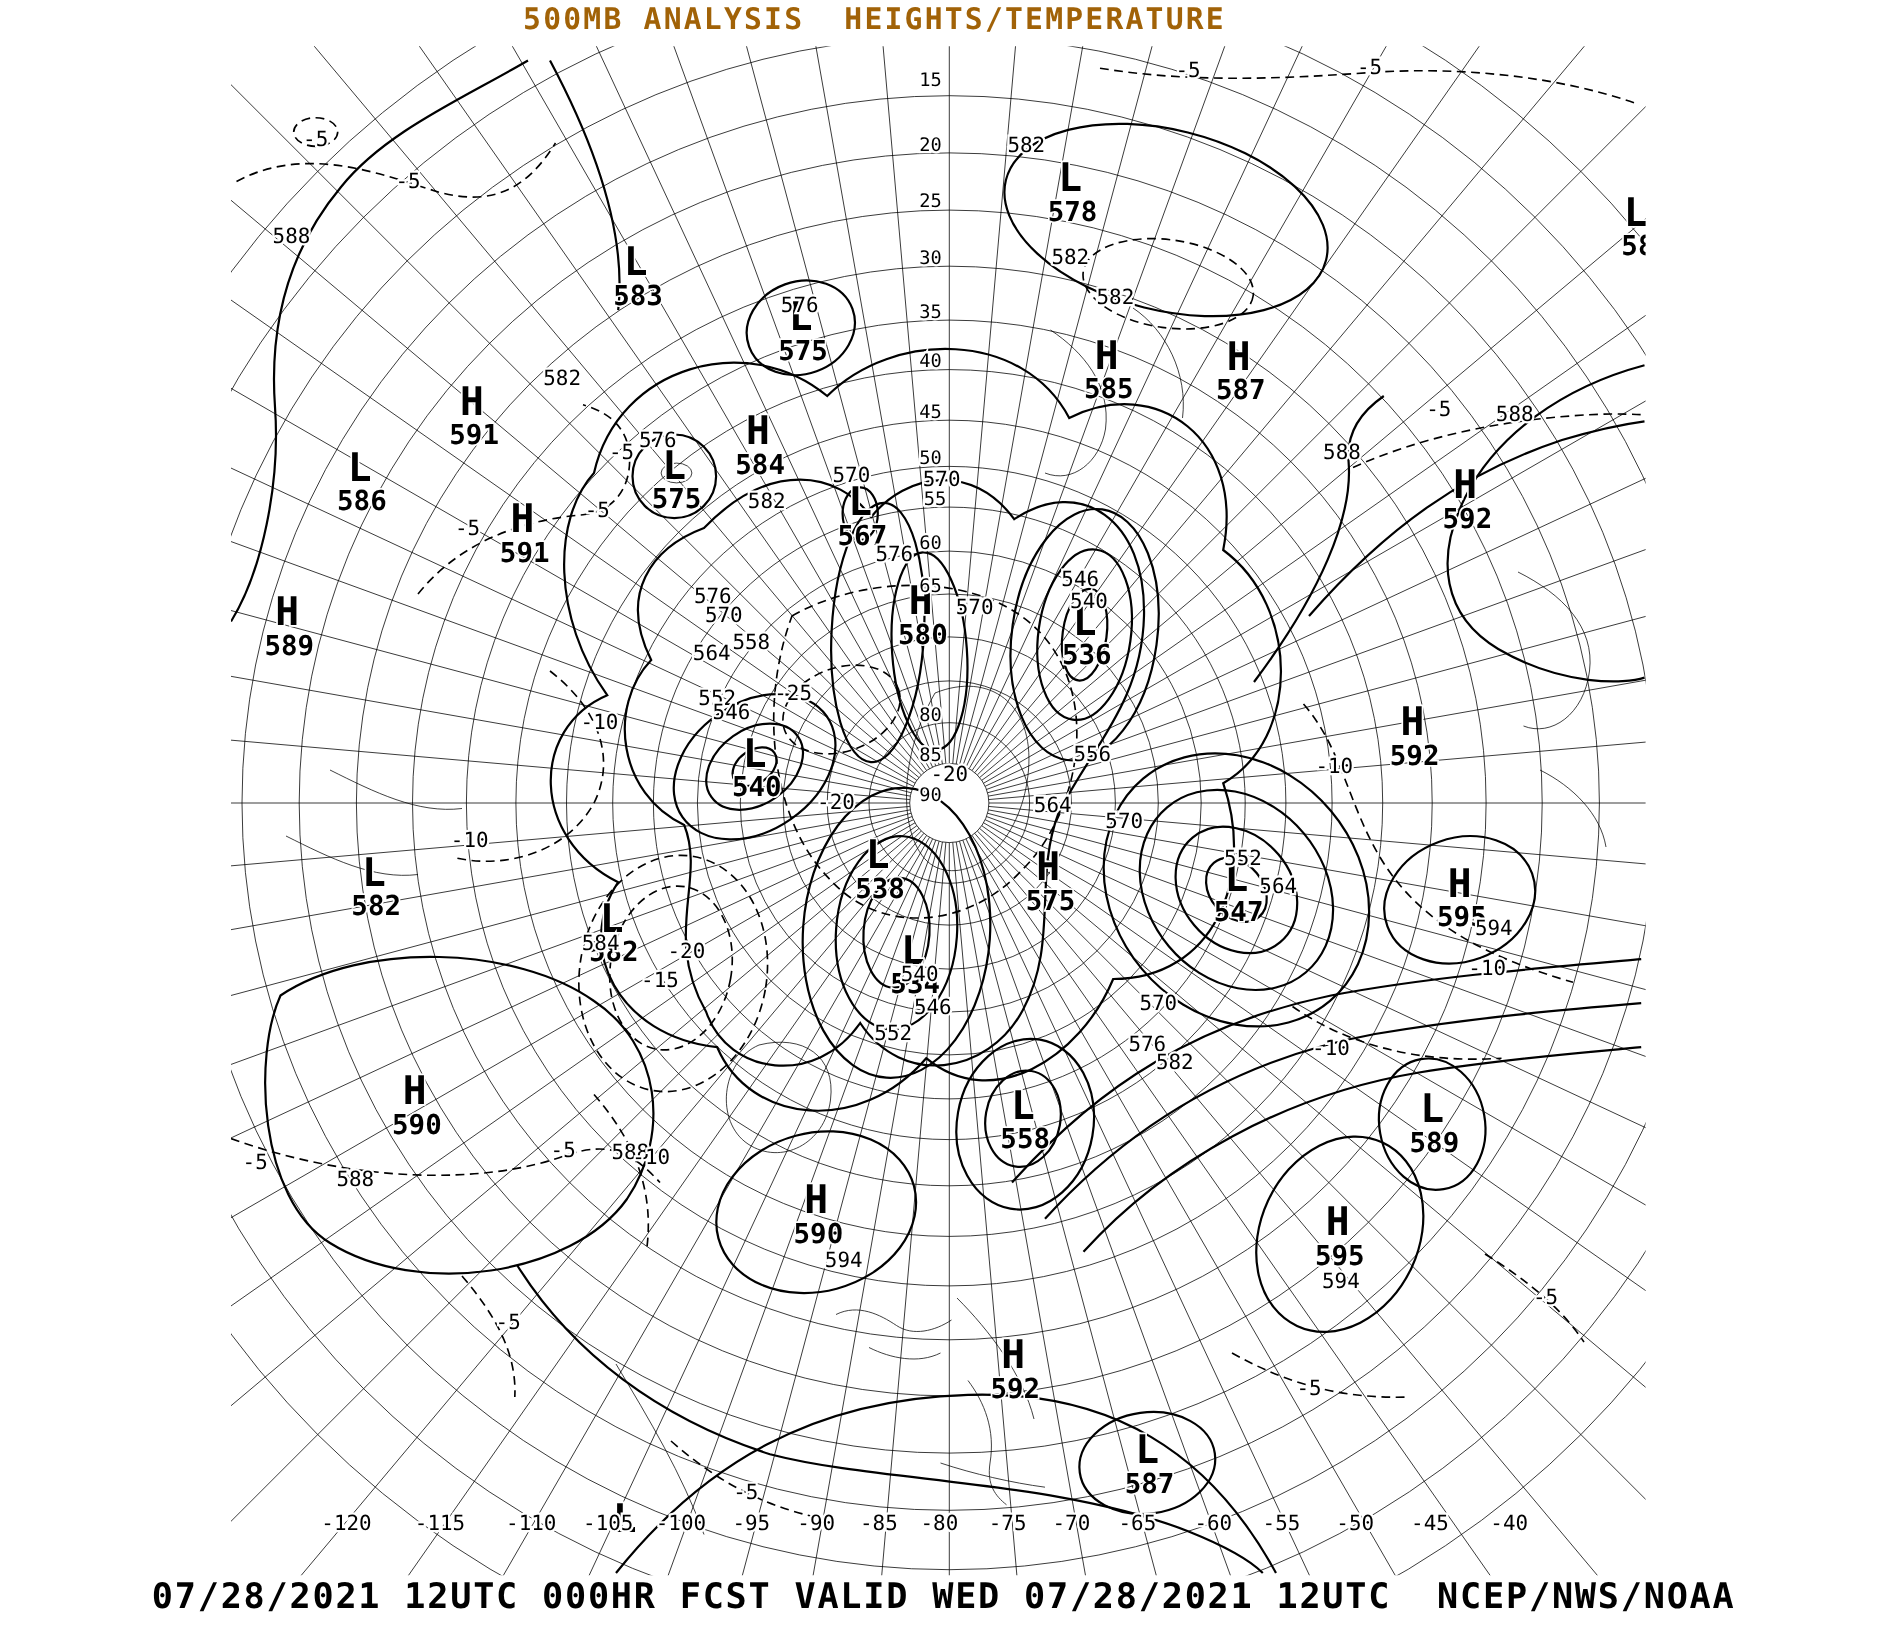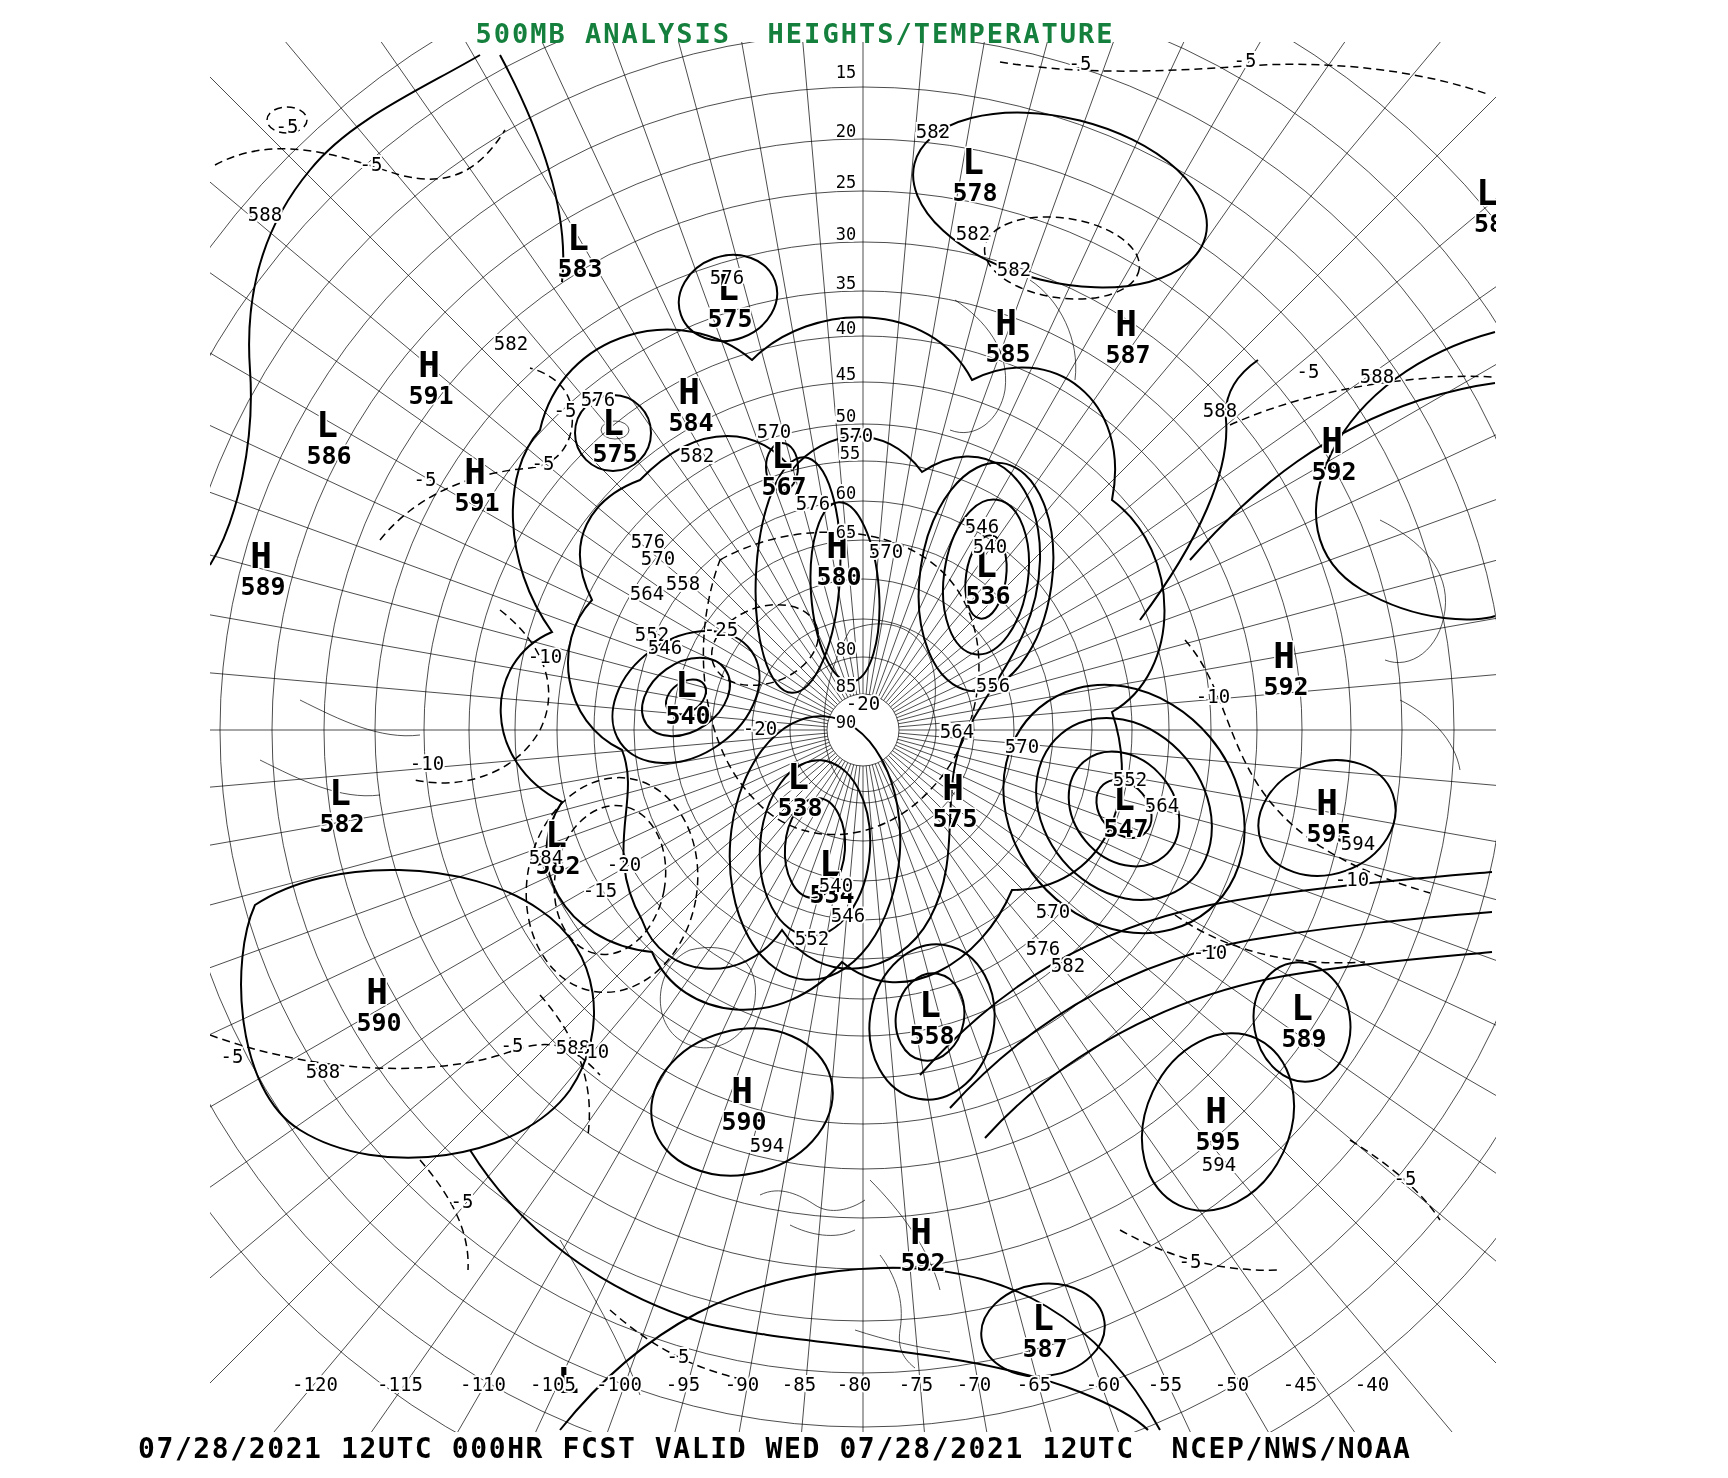--- a/index.html
+++ b/index.html
@@ -1,18 +1,18 @@
 <!DOCTYPE html>
 <html><head>
 <meta charset="utf-8">
 <style>
   html,body{margin:0;padding:0;background:#fff;width:1728px;height:1478px;overflow:hidden;}
   #page{position:relative;width:1728px;height:1478px;background:#fff;font-family:"DejaVu Sans Mono",monospace;}
-  #map-title{position:absolute;top:18px;left:795px;transform:translateX(-50%);font-size:27px;font-weight:bold;letter-spacing:2px;white-space:pre;color:#15803d;}
-  #map-caption{position:absolute;top:1432px;left:138px;font-size:28px;font-weight:bold;letter-spacing:1.6px;white-space:pre;color:#000;}
+  #map-title{position:absolute;top:2px;left:795px;transform:translateX(-50%);font-size:27px;font-weight:bold;letter-spacing:2px;white-space:pre;color:#a16207;}
+  #map-caption{position:absolute;top:1432px;left:138px;font-size:32px;font-weight:bold;letter-spacing:1.6px;white-space:pre;color:#000;}
   svg text{font-family:"DejaVu Sans Mono",monospace;fill:#000;paint-order:stroke;stroke:#fff;stroke-width:4px;text-anchor:middle;}
   text.center-letter{font-size:36px;font-weight:bold;stroke-width:3px;}
   text.center-value{font-size:25px;font-weight:bold;stroke-width:3px;}
   text.contour-label{font-size:19px;}
   text.temp-label{font-size:19px;}
   text.lat-label{font-size:17px;}
   text.lon-label{font-size:19px;}
 </style>
 </head>
 <body>

